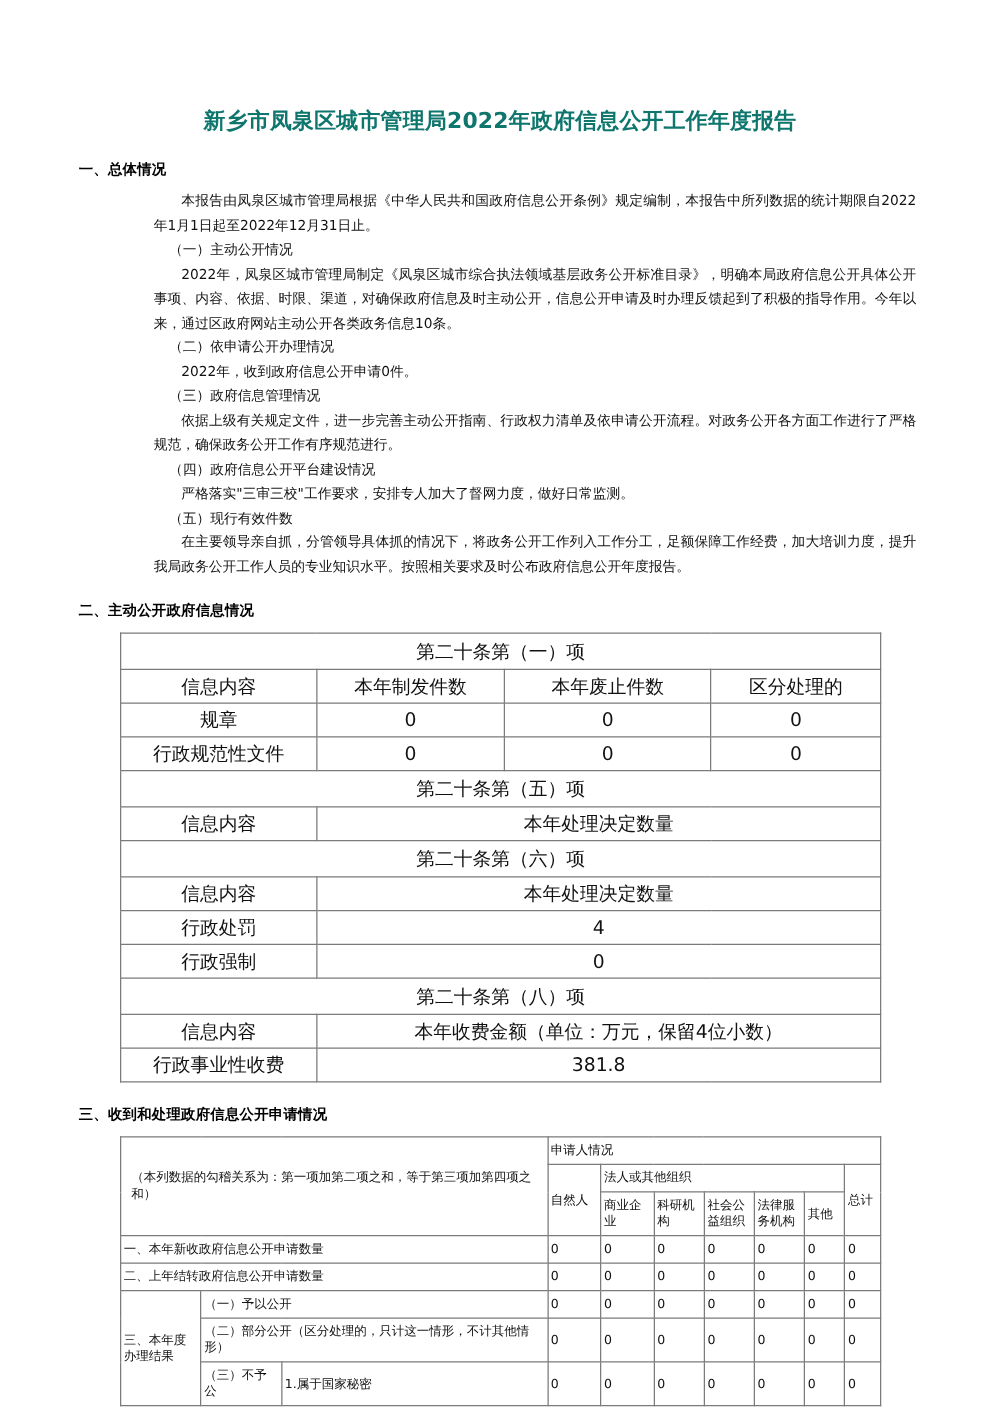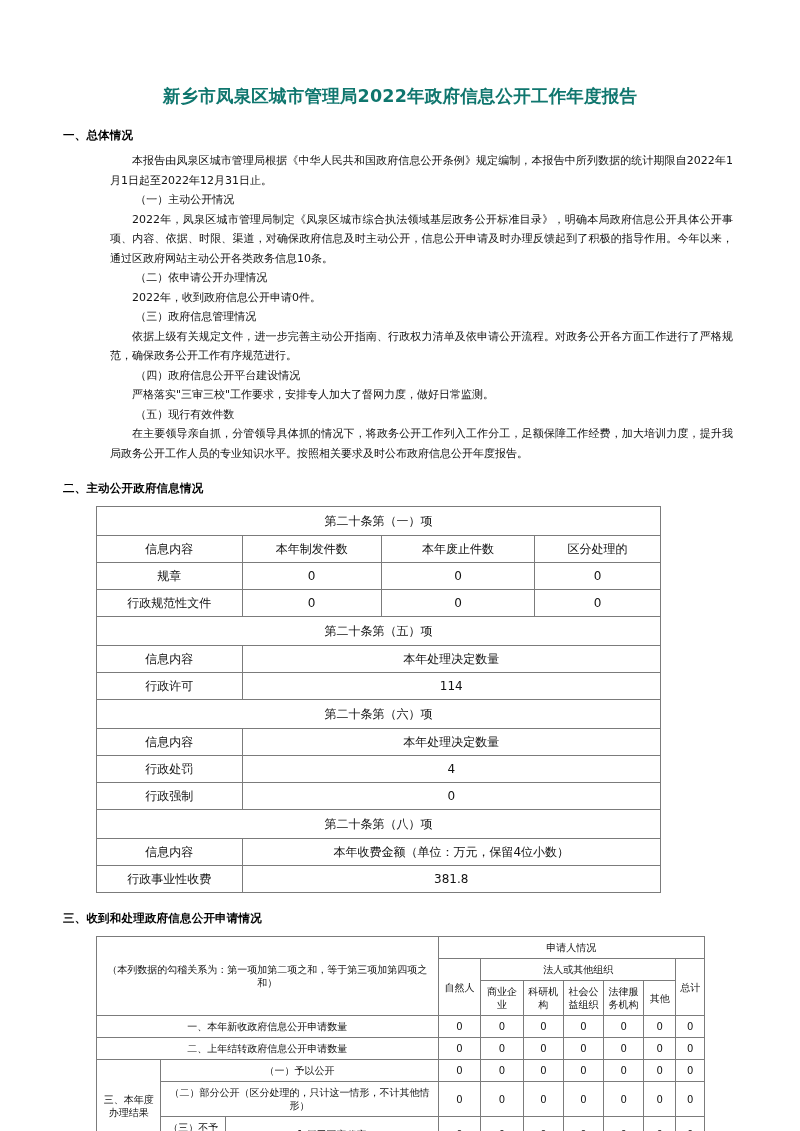--- a/index.html
+++ b/index.html
@@ -46,31 +46,31 @@
   }
   .sec-heading.gap-top { margin-top: 18px; }
   .para {
     font-size: 11px;
     line-height: 19.5px;
     margin: 0;
     text-align: justify;
     text-justify: inter-ideograph;
     color: #111;
   }
-  .para.indent2 { text-indent: 2em; }
+  .para.indent2 { text-indent: 2em; margin-left: 13px; }
   .para.indent3 { text-indent: 2.3em; }
   .body-block { padding-left: 47px; padding-right: 4px; }
 
   
   table.doc-table {
     border-collapse: collapse;
     table-layout: fixed;
-    width: 565px;
+    width: 609px;
     margin: 10px 0 0 33px;
-    font-size: 12px;
+    font-size: 15px;
     color: #111;
   }
   table.doc-table td, table.doc-table th {
     border: 1px solid #7b7b7b;
     text-align: center;
     vertical-align: middle;
     padding: 6px 3px;
     font-weight: normal;
     line-height: 14px;
     word-break: break-all;
@@ -85,21 +85,21 @@
   table.applications {
     border-collapse: collapse;
     table-layout: fixed;
     width: 609px;
     margin: 10px 0 0 33px;
     font-size: 10px;
     color: #111;
   }
   table.applications td {
     border: 1px solid #7b7b7b;
-    text-align: center;
+    text-align: left;
     vertical-align: middle;
     padding: 4px 2px;
     line-height: 13px;
     word-break: break-all;
   }
   table.applications td.note {
     font-size: 10px;
     padding: 22px 8px;
   }
   table.applications td.rowlabel {
@@ -162,24 +162,20 @@
           <td>0</td>
           <td>0</td>
         </tr>
 
         <tr class="sec-row">
           <td colspan="4">第二十条第（五）项</td>
         </tr>
         <tr class="hdr">
           <td>信息内容</td>
           <td colspan="3">本年处理决定数量</td>
-        </tr>
-        <tr>
-          <td>行政许可</td>
-          <td colspan="3">114</td>
         </tr>
 
         <tr class="sec-row">
           <td colspan="4">第二十条第（六）项</td>
         </tr>
         <tr class="hdr">
           <td>信息内容</td>
           <td colspan="3">本年处理决定数量</td>
         </tr>
         <tr>

